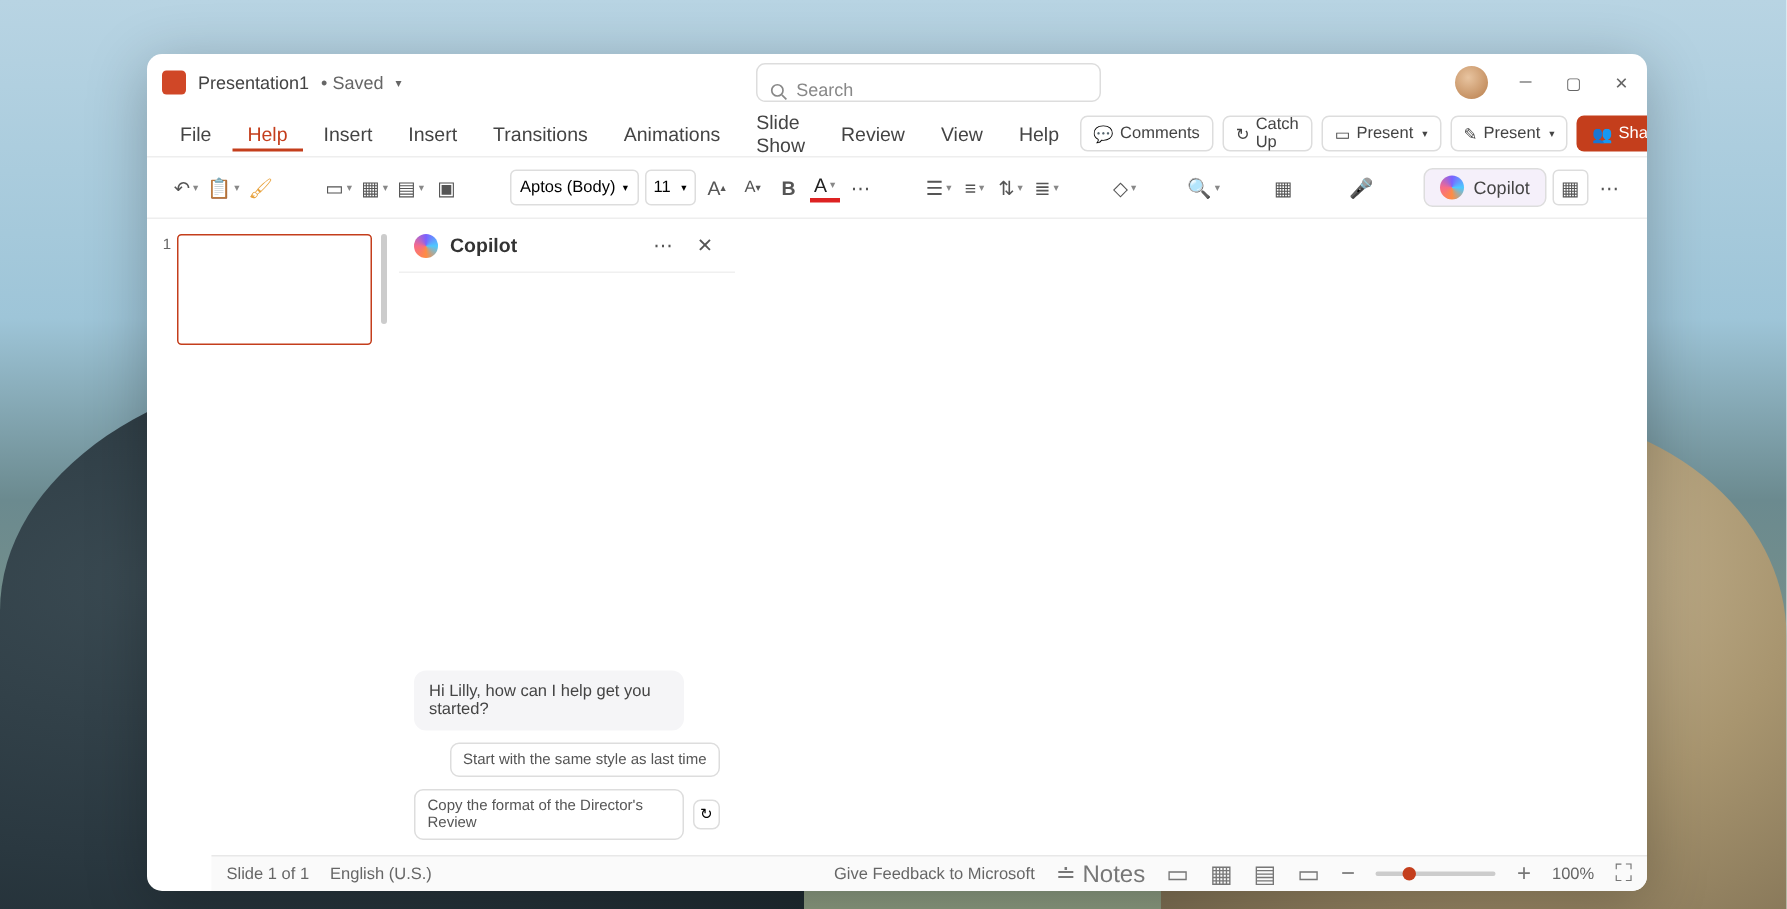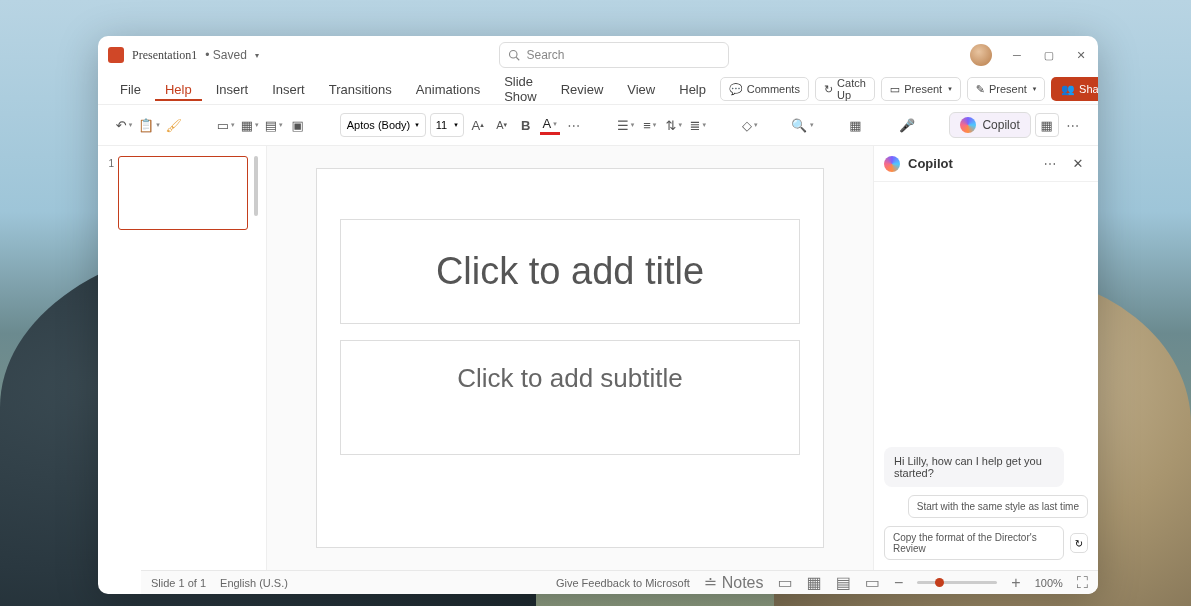--- a/index.html
+++ b/index.html
@@ -6,24 +6,24 @@
 body { width: 1191px; height: 606px; background: linear-gradient(180deg,#b8d4e3 0%,#9ec5d8 35%,#6b8a8f 55%,#8b9a7f 100%); overflow: hidden; position: relative; }
 .desktop-bg { position:absolute; inset:0; }
 .hill-left { position:absolute; left:0; bottom:0; width:45%; height:60%; background:radial-gradient(ellipse at 20% 40%, #3a4a52 0%, #2a3840 60%, #1e2a30 100%); border-radius:50% 60% 0 0; }
 .hill-right { position:absolute; right:0; bottom:0; width:35%; height:55%; background:radial-gradient(ellipse at 60% 30%, #c9b896 0%, #a8956f 50%, #7d6e52 100%); border-radius:60% 50% 0 0; }
 
 .app-window { position:absolute; left:98px; top:36px; width:1000px; height:558px; background:#fff; border-radius:10px; box-shadow:0 8px 40px rgba(0,0,0,.25); display:flex; flex-direction:column; overflow:hidden; }
 
 
 .titlebar { height:38px; display:flex; align-items:center; padding:0 10px; gap:8px; }
 .app-icon { width:16px; height:16px; border-radius:3px; background:#d04727; }
-.title-text { font-size:12px; color:#444;font-family:Liberation Serif, serif; }
+.title-text { font-size:12px; color:#444; }
 .saved { font-size:12px; color:#666; }
 .searchwrap { flex:1; display:flex; justify-content:center; }
-.searchbox { width:230px; height:26px; border:1px solid #ddd; border-radius:6px; display:flex; align-items:center; gap:6px; padding:0 8px; color:#888; font-size:12px; }
+.searchbox { width:230px; height:26px; border:1px solid #ddd; border-radius:6px; display:flex; align-items:flex-end; gap:6px; padding:0 8px; color:#888; font-size:12px; }
 .wincontrols { display:flex; align-items:center; gap:18px; margin-left:auto; }
 .avatar { width:22px; height:22px; border-radius:50%; background:radial-gradient(circle at 40% 35%,#e8c4a0,#b87d4a); }
 .winbtn { width:14px; height:14px; display:flex; align-items:center; justify-content:center; color:#666; font-size:11px; cursor:pointer; }
 
 
 .menubar { height:30px; display:flex; align-items:center; padding:0 12px; gap:4px; position:relative; }
 .menu-item { padding:4px 10px; font-size:13px; color:#444; cursor:pointer; }
 .menu-item.active { color:#c43e1c; border-bottom:2px solid #c43e1c; padding-bottom:2px; }
 .right-menu { margin-left:auto; display:flex; gap:6px; align-items:center; }
 .pill { height:24px; border:1px solid #ddd; border-radius:5px; padding:0 8px; display:flex; align-items:center; gap:4px; font-size:11px; color:#444; cursor:pointer; background:#fff; }
@@ -214,26 +214,20 @@
 
   <div class="content">
     <div class="thumbs">
       <div class="thumb-row" style="position:relative;">
         <div class="thumb-num">1</div>
         <div class="thumb"></div>
         <div class="thumbs-scroll"></div>
       </div>
     </div>
 
-    <div class="canvas">
-      <div class="slide">
-        <div class="title-box">Click to add title</div>
-        <div class="subtitle-box">Click to add subtitle</div>
-      </div>
-    </div>
 
     <div class="copilot-panel">
       <div class="cp-header">
         <div class="copilot-logo"></div>
         <span class="cp-title">Copilot</span>
         <div class="spacer"></div>
         <span class="ricon">⋯</span>
         <span class="ricon">✕</span>
       </div>
       <div class="cp-body">

